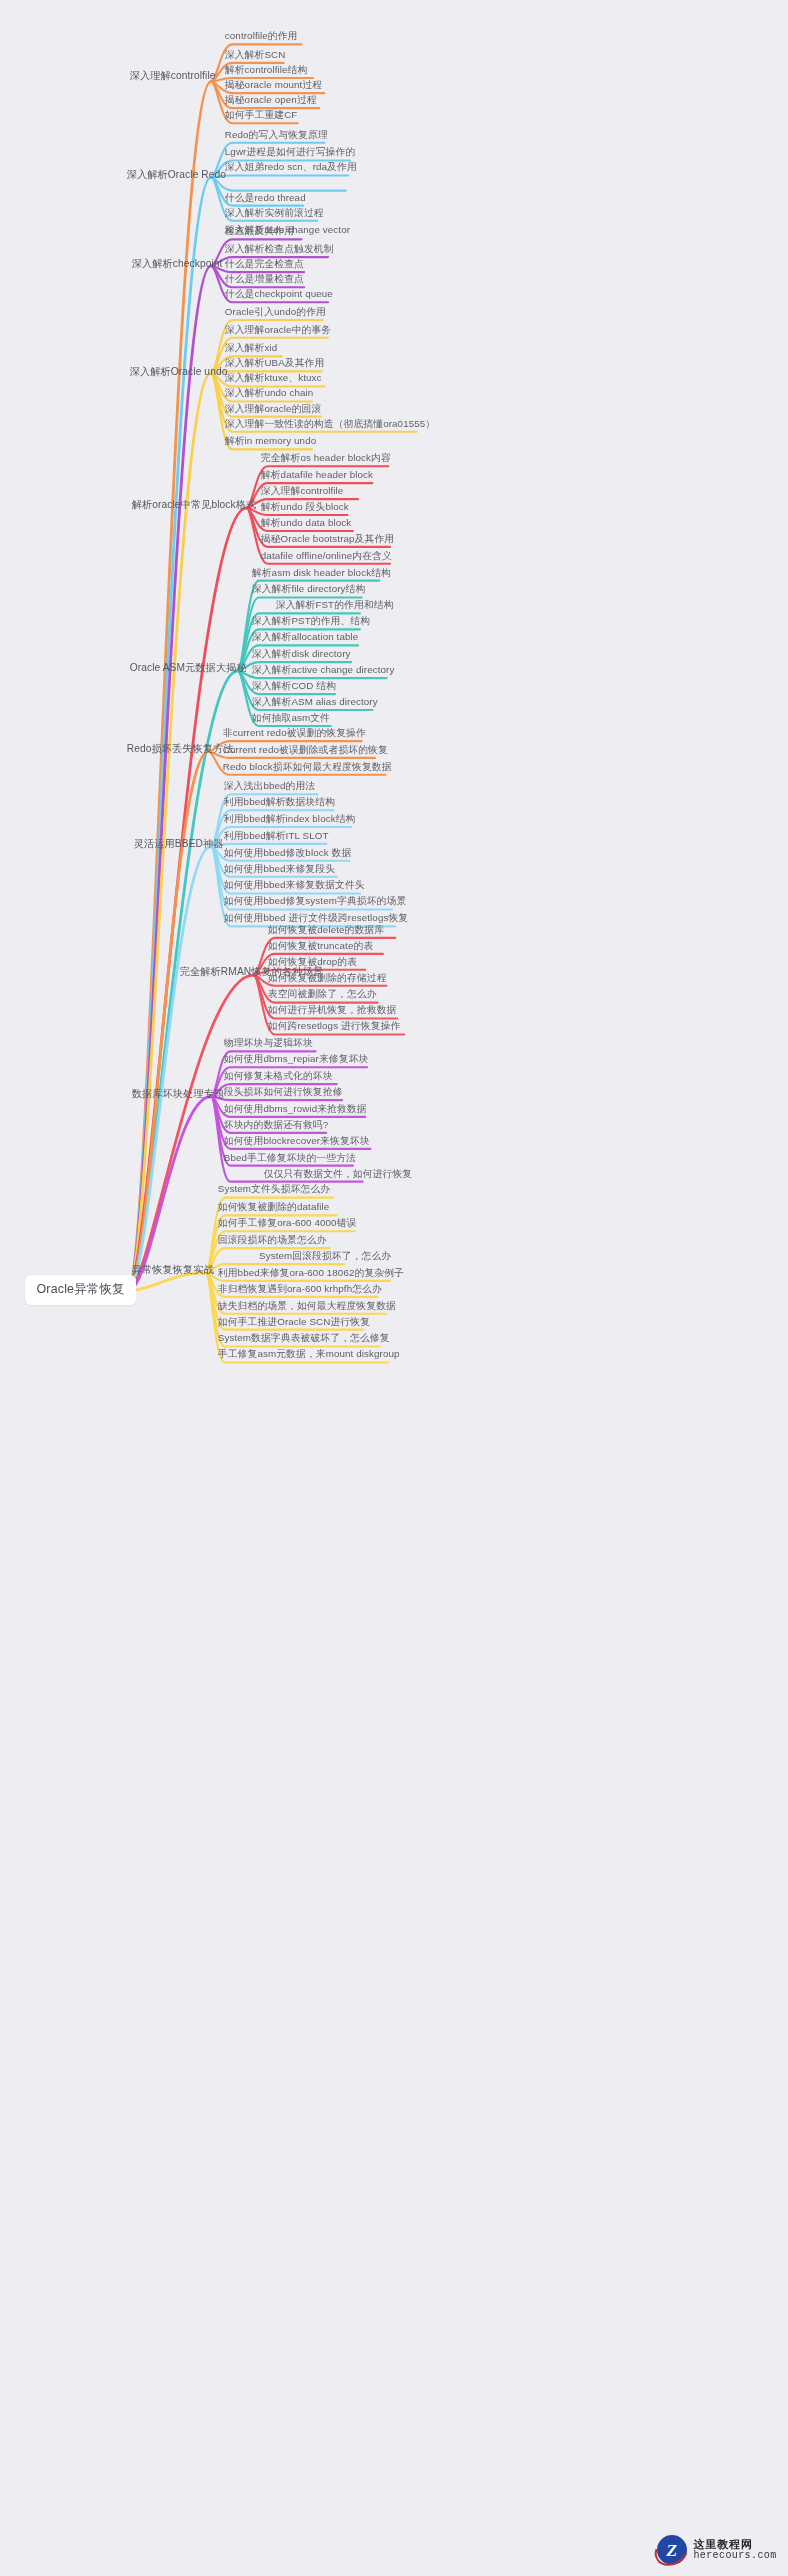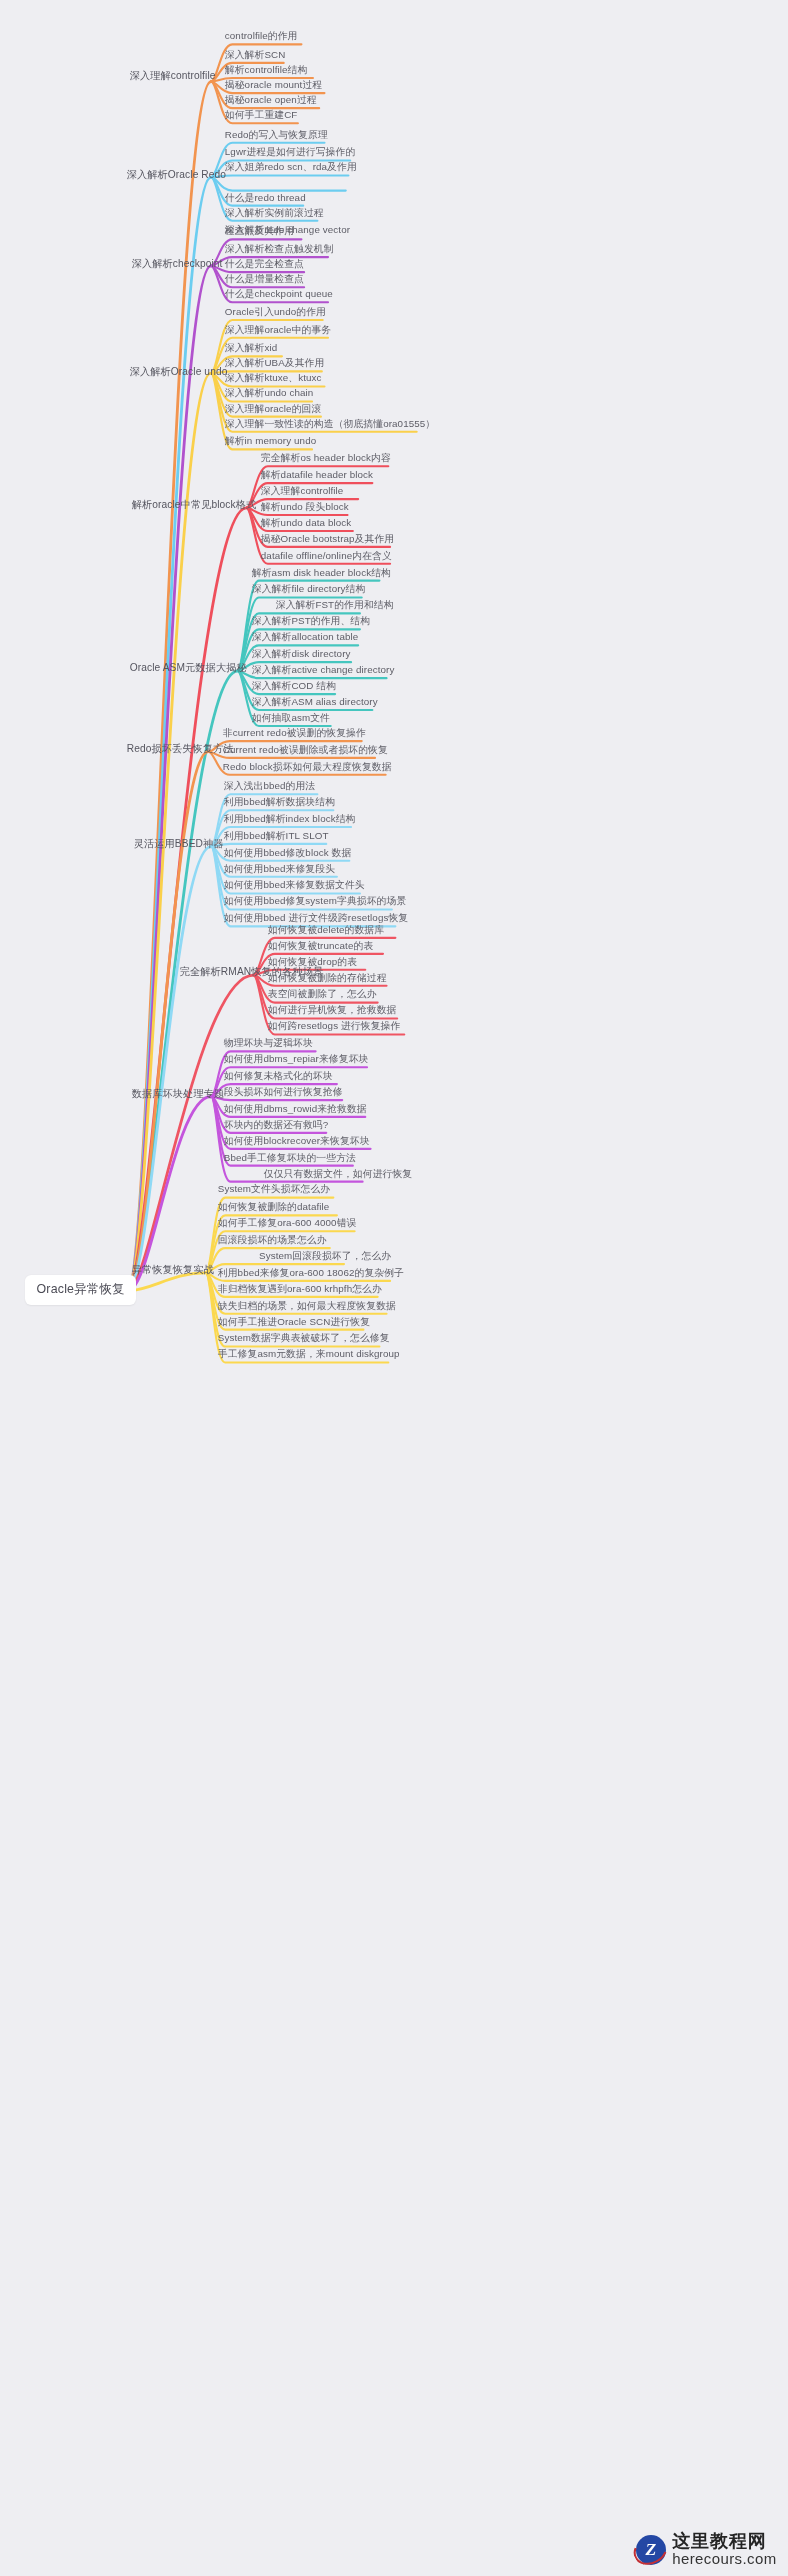--- a/index.html
+++ b/index.html
@@ -107,30 +107,30 @@
     inset: 0;
     display: flex; align-items: center; justify-content: center;
     color: #fff;
     font-size: 17.7px;
     font-style: italic;
     font-weight: bold;
     font-family: "Liberation Serif", serif;
   }
   .wm-text { line-height: 1.05; }
   .wm-cn {
-    font-size: 18px;
+    font-size: 11px;
     font-weight: bold;
     color: #1a1a1a;
     font-family: "DejaVu Sans", sans-serif;
     letter-spacing: 0.9px;
   }
   .wm-en {
-    font-size: 15px;
+    font-size: 10px;
     color: #2a2a2a;
-    font-family: Liberation Sans, sans-serif;
+    font-family: Liberation Mono, monospace;
     letter-spacing: 0.4px;
     text-align: center;
   }
 </style>
 </head>
 <body>
 
 <div id="mindmap-root">
   <svg id="edge-layer" viewBox="0 0 890 2906" width="789" height="2576" xmlns="http://www.w3.org/2000/svg">
       <path d="M 146 1456 C 172 1401.44 196.6 92 238 92" fill="none" stroke="#f2944f" stroke-width="3.2" stroke-linecap="round" stroke-linejoin="round"></path>

